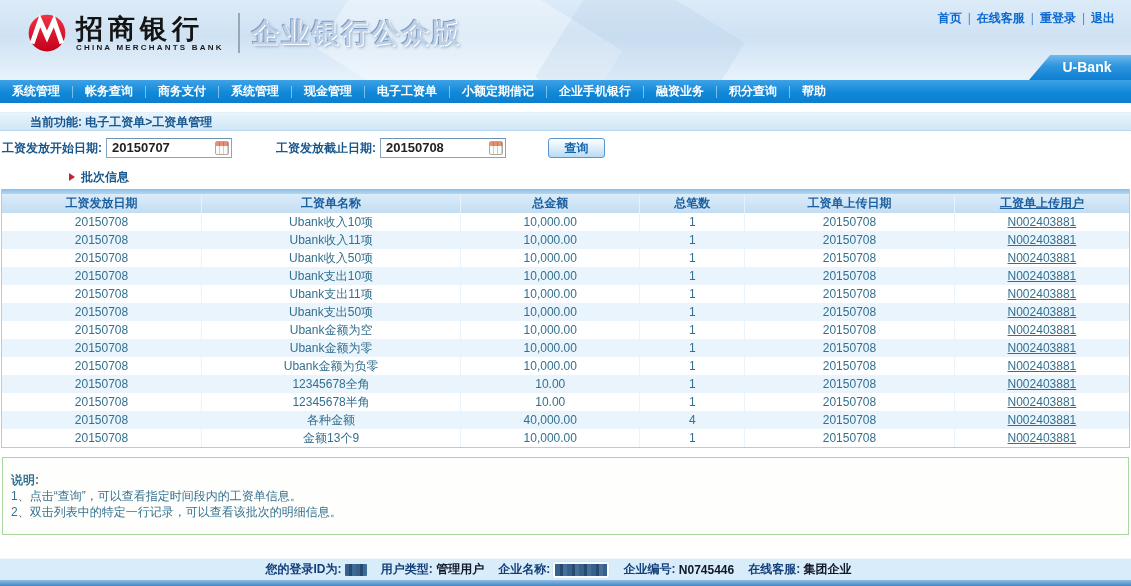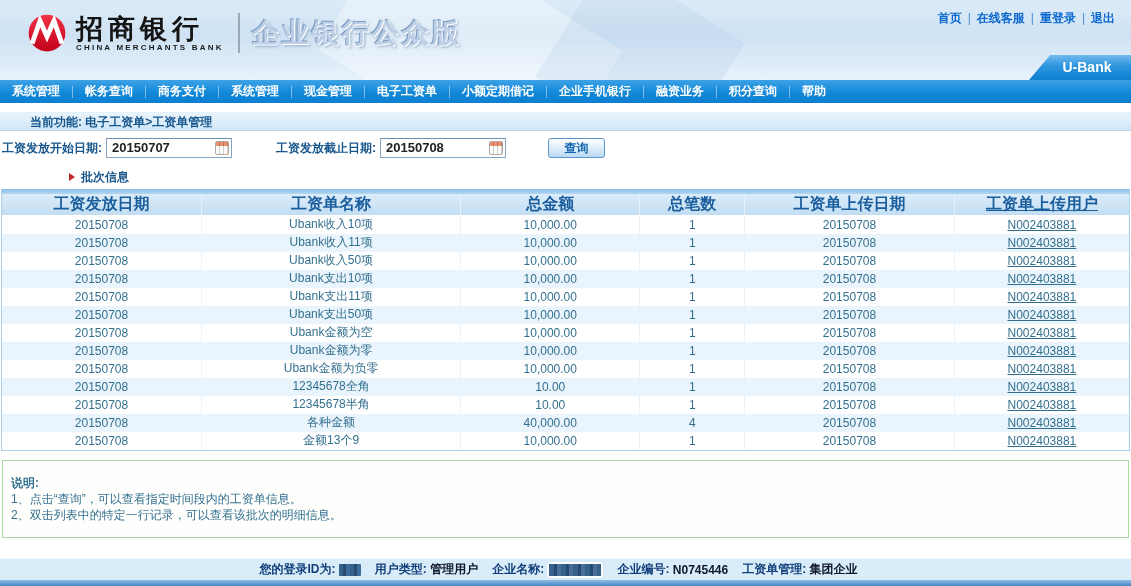--- a/index.html
+++ b/index.html
@@ -65,21 +65,21 @@
   .section-title { margin:10px 0 0 22px; height:16px; display:flex; align-items:center;
     font-weight:bold; color:#17568c;padding-left:47px; }
   .red-arrow-icon { width:0; height:0; border-left:6px solid #c1272d; border-top:4px solid transparent;
     border-bottom:4px solid transparent; margin-right:6px; }
 
   
   .table-wrap { margin:4px 1px 0 1px; border:1px solid #a9cfec; border-top:none; }
   .table-topstrip { height:5px; background:linear-gradient(180deg,#8abde8,#b3d6f0); }
   table.paysheet { width:100%; border-collapse:collapse; table-layout:fixed; }
   table.paysheet th { height:19px; background:linear-gradient(180deg,#dcecf9 0%,#c2ddf2 100%);
-    color:#1b5e9e; font-weight:bold; font-size:16px; border-right:1px solid #e6f1fa;
+    color:#1b5e9e; font-weight:bold; font-size:12px; border-right:1px solid #e6f1fa;
     border-bottom:1px solid #ffffff; }
   table.paysheet td { height:18px; text-align:center; color:#33708f; font-size:12px;
     border-right:1px solid #e9f3fb; cursor:default; }
   table.paysheet tr.alt td { background:#e9f4fc; }
   table.paysheet th:last-child, table.paysheet td:last-child { border-right:none;text-decoration:underline; }
 
   
   .notes-box { margin:9px 2px 0 2px; height:78px; border:1px solid #aad6a0; background:#fefefd;
     padding:14px 0 0 8px; color:#34718f; line-height:16px; }
   .notes-box .note-title { font-weight:bold; }
@@ -319,18 +319,18 @@
 
   <div class="footer-bar">
     <span class="lbl">您的登录ID为:</span><span> </span>
     <span class="redact-dark"></span>
     <span class="lbl">用户类型:</span><span> </span>
     <span class="val">管理用户</span>
     <span class="lbl">企业名称:</span><span> </span>
     <span class="redact-chip"></span>
     <span class="lbl">企业编号:</span><span> </span>
     <span class="val">N0745446</span>
-    <span class="lbl">工资单管理:</span><span> </span>
+    <span class="lbl">在线客服:</span><span> </span>
     <span class="val">集团企业</span>
   </div>
   <div class="bottom-band"></div>
 
 </div>
 
 </body></html>

